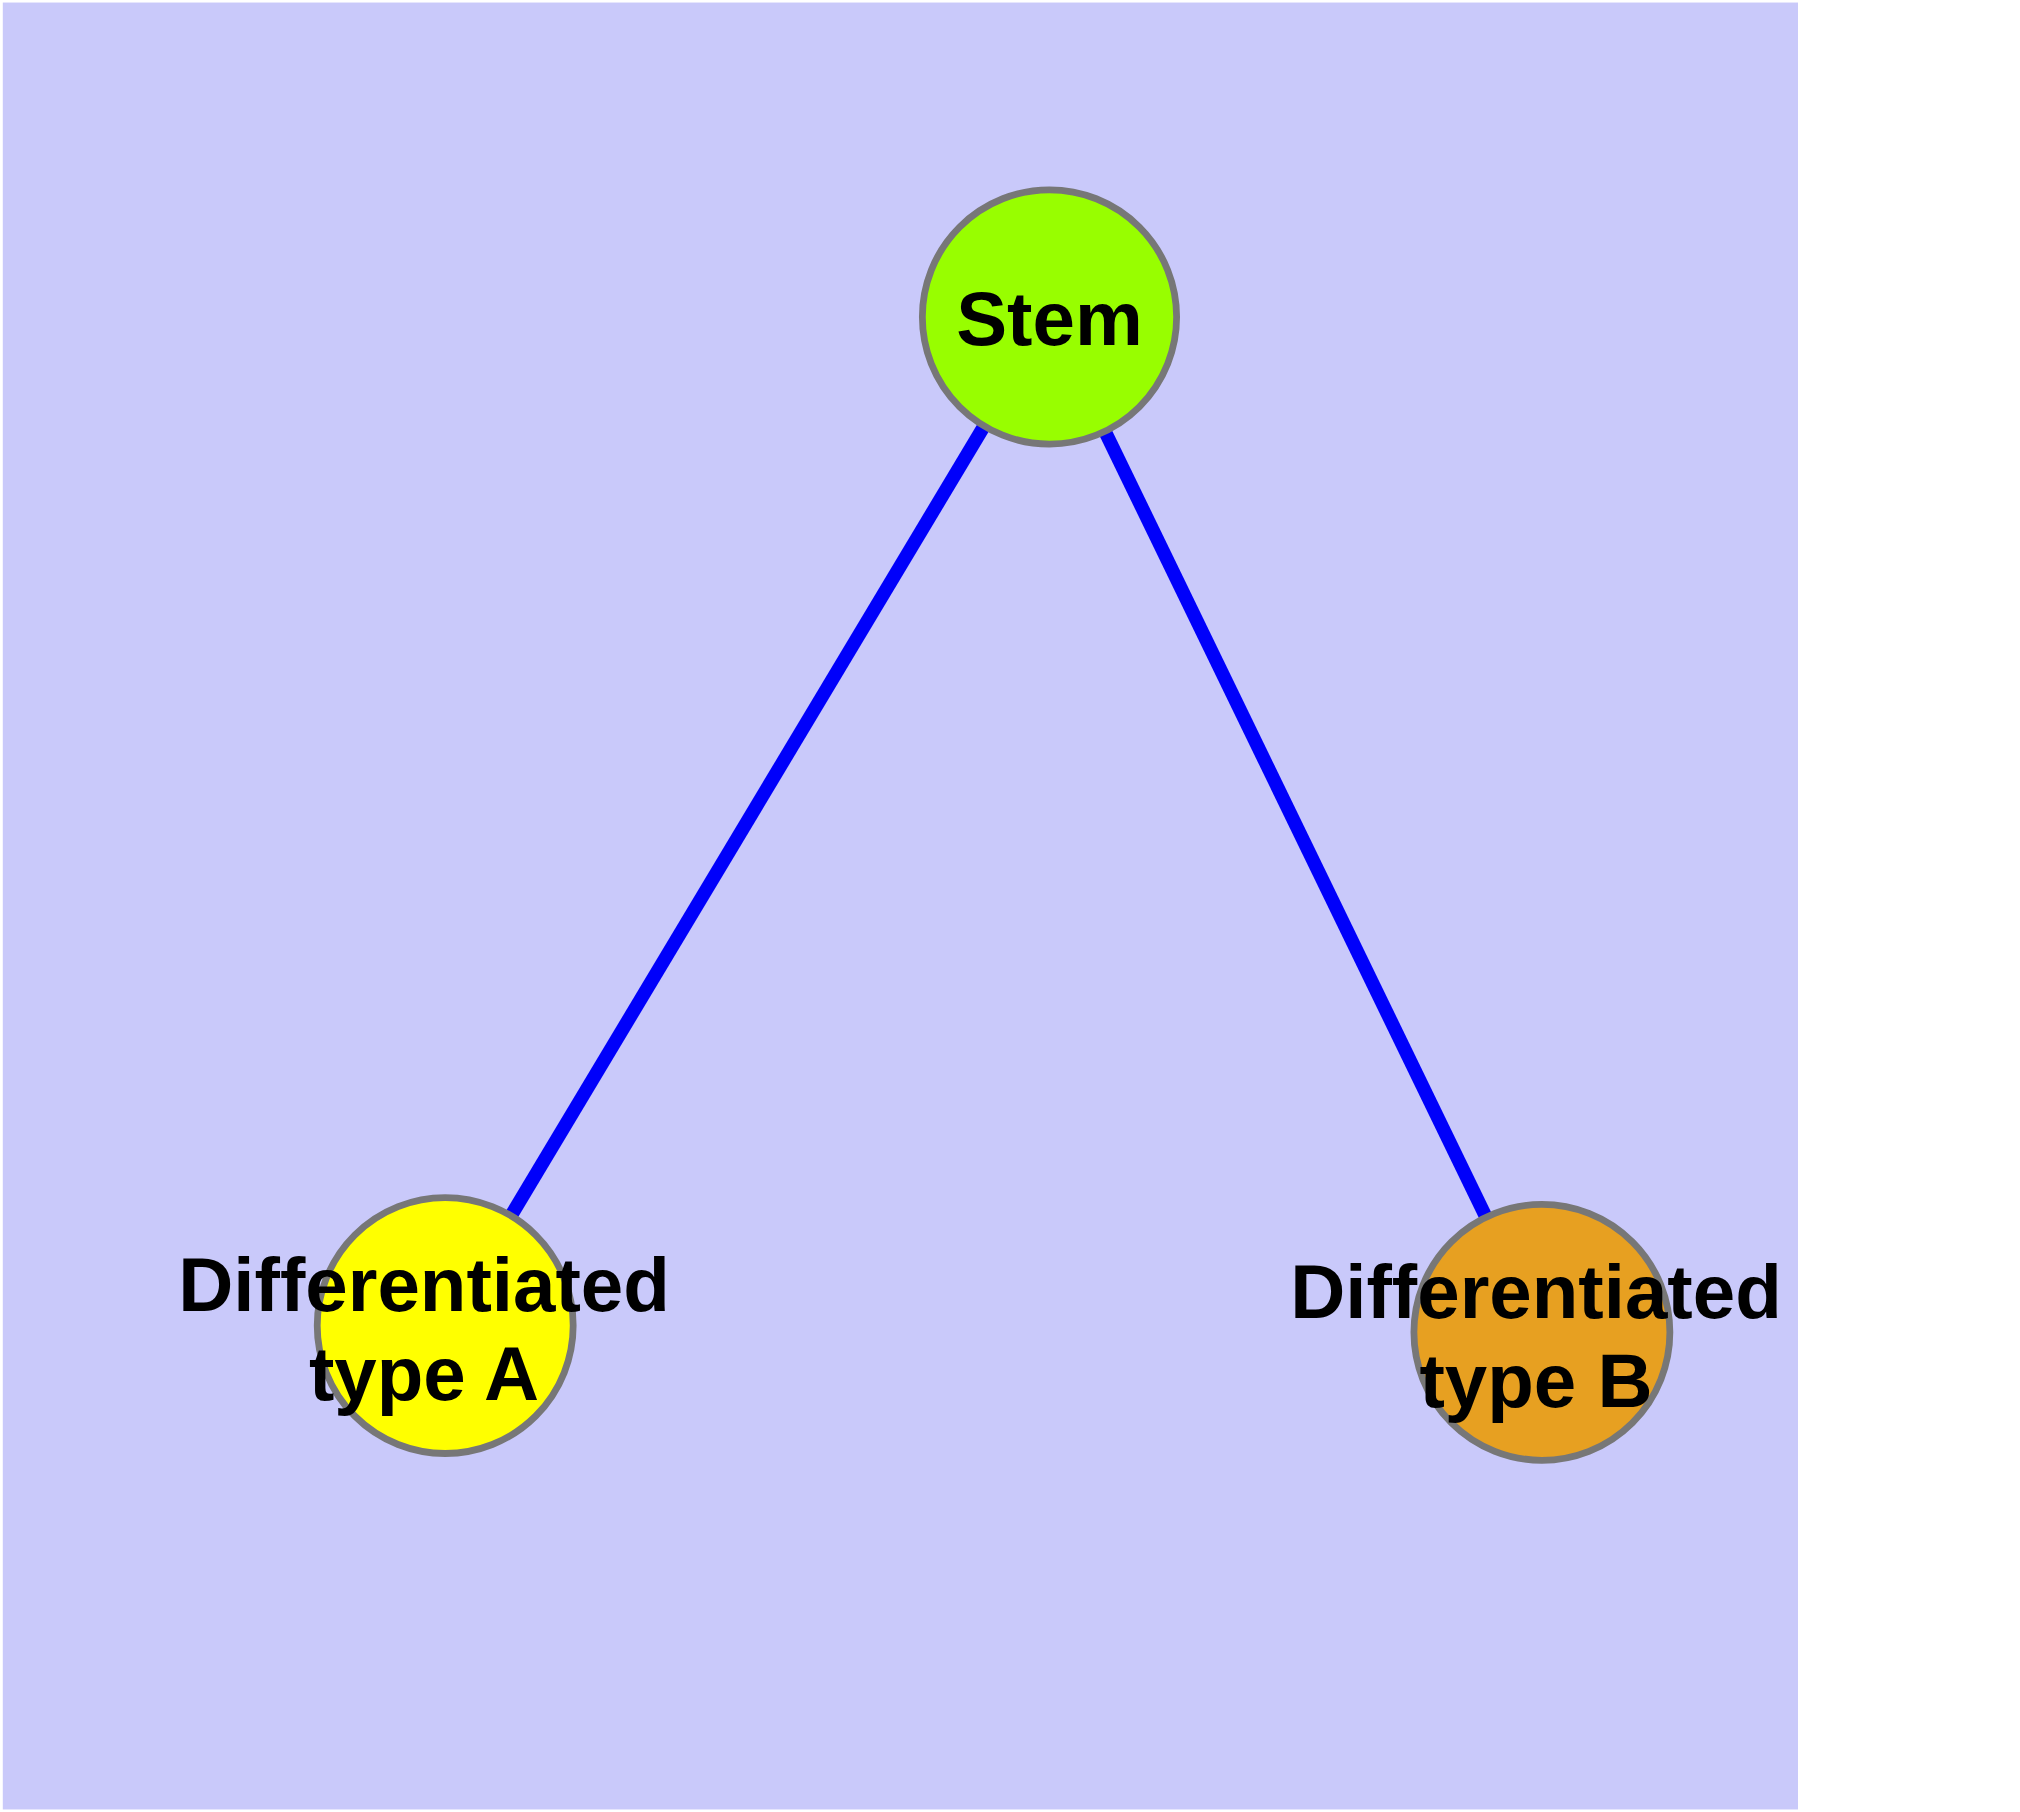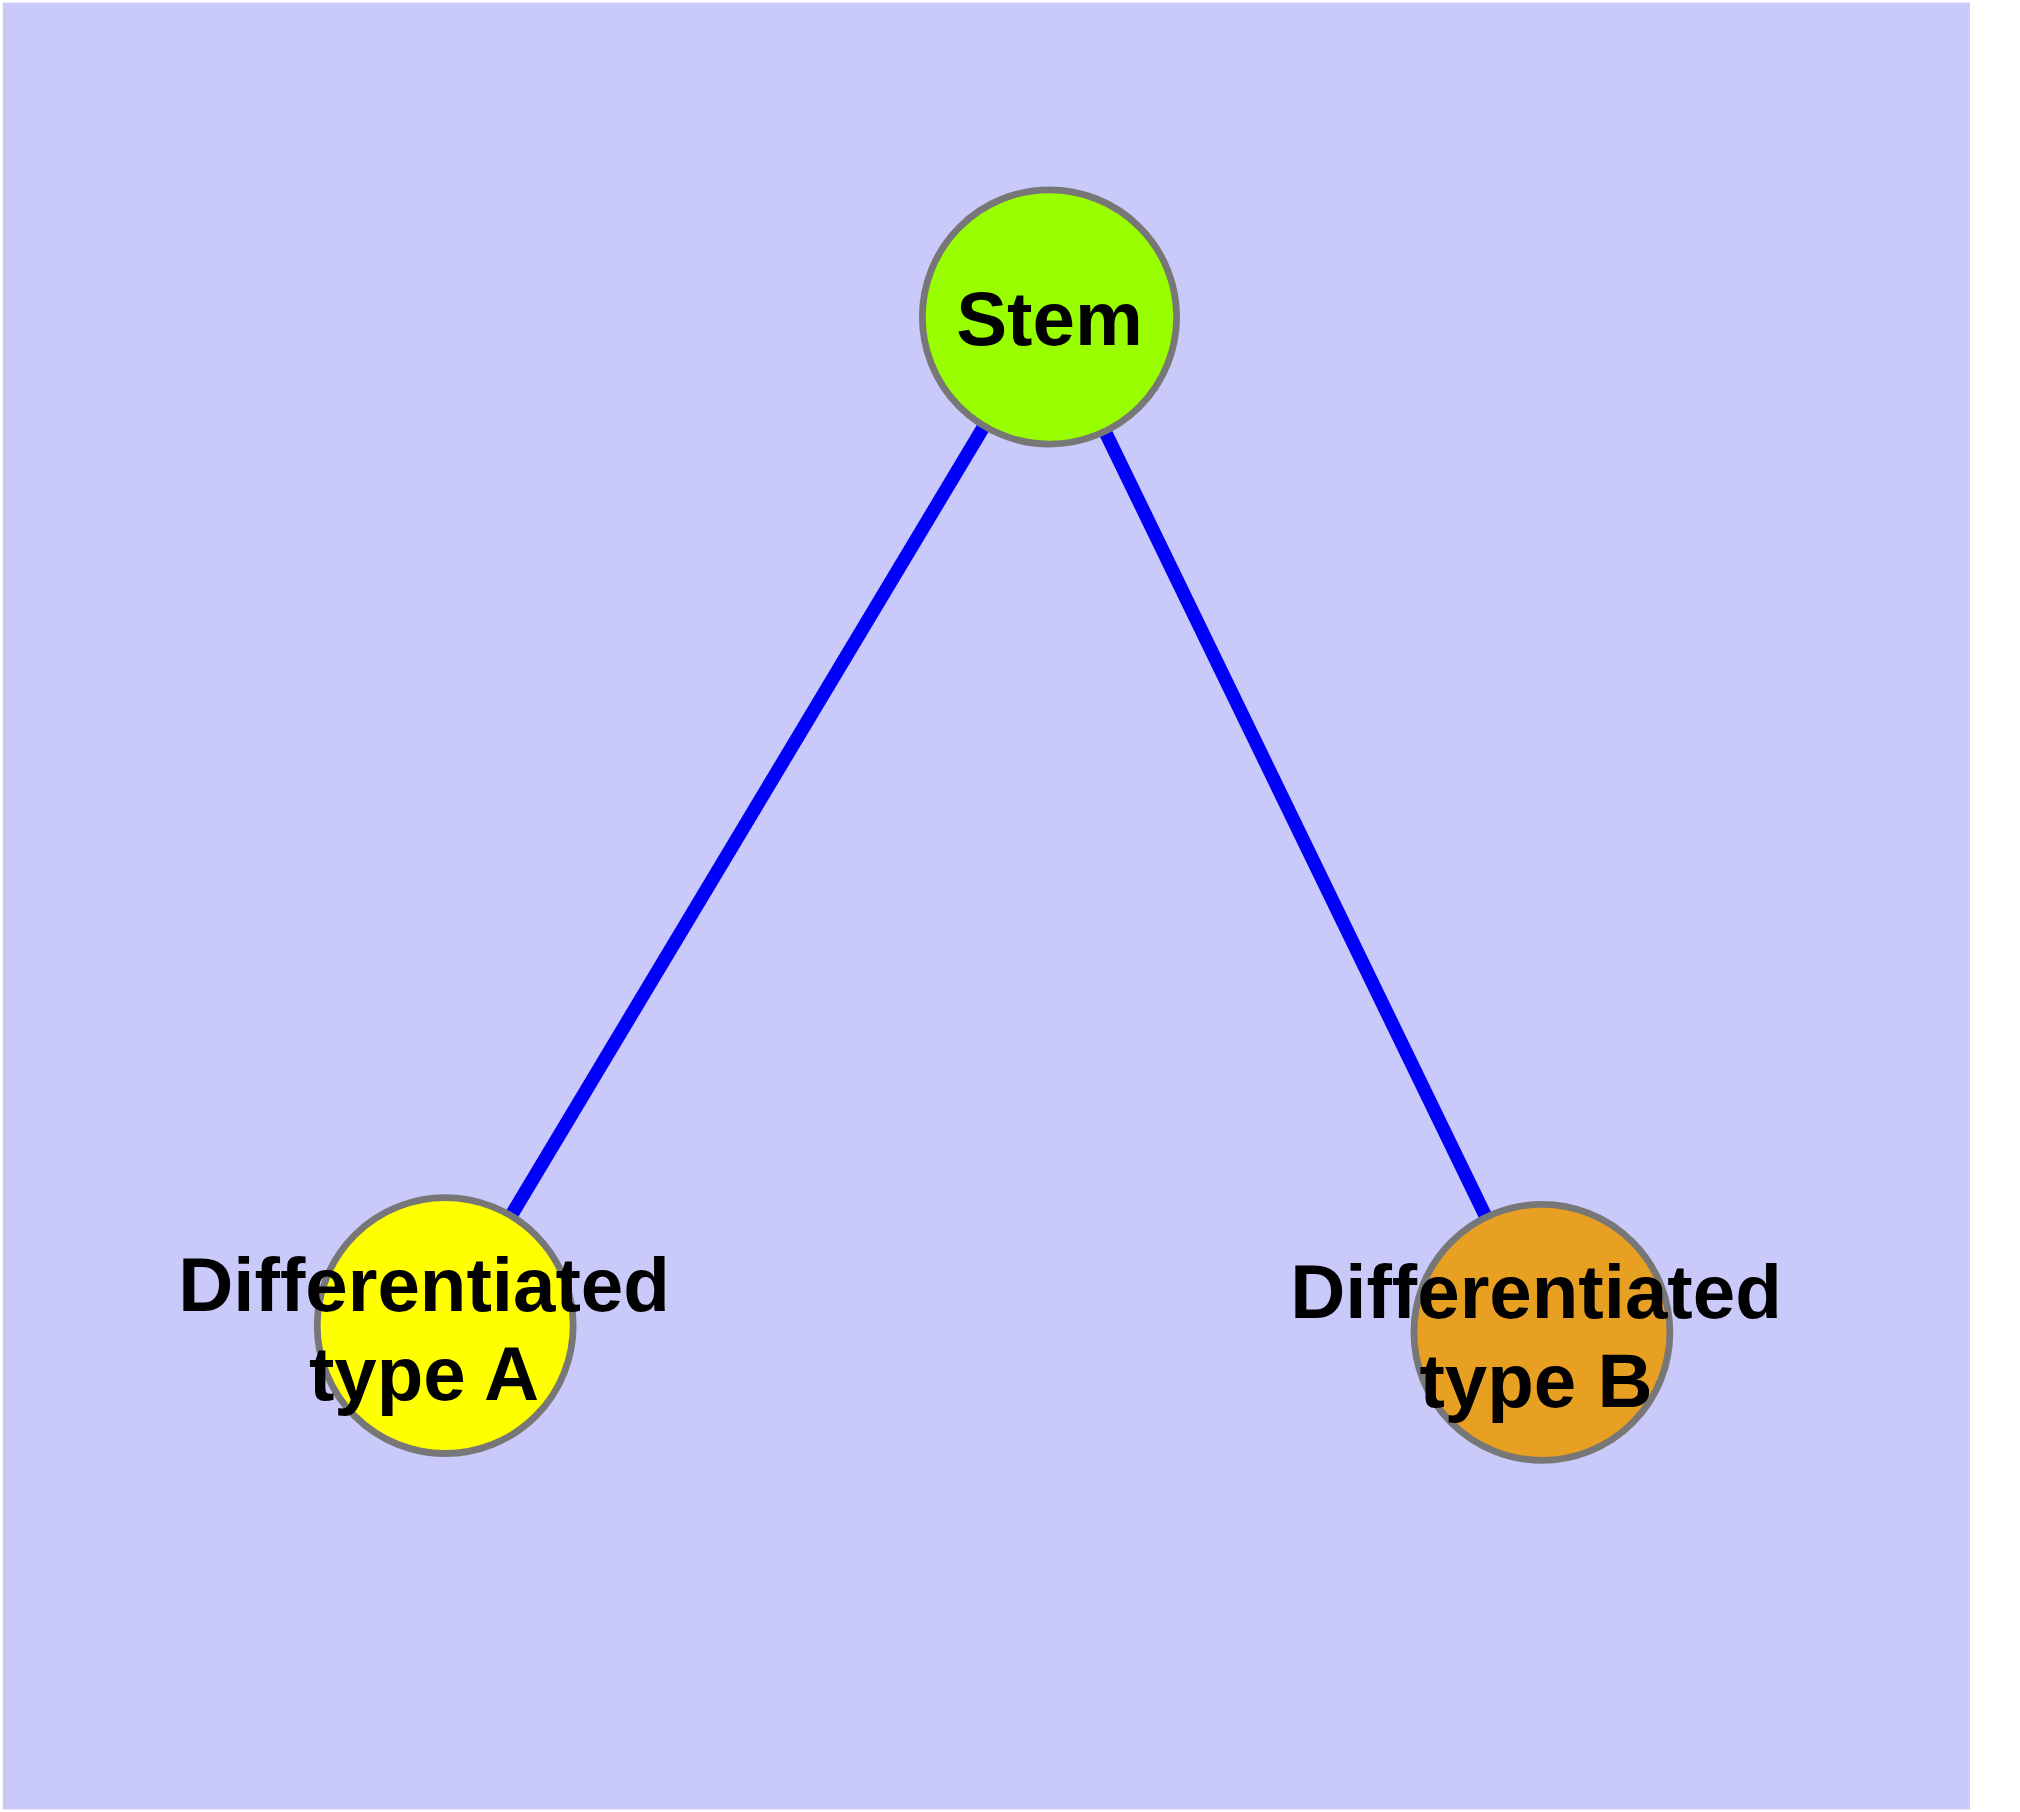--- a/index.html
+++ b/index.html
@@ -2,21 +2,21 @@
 <html style="font-size:13.6px"><head>
 <meta charset="utf-8">
 <style>
   html, body {
     margin: 0;
     padding: 0;
     background: #ffffff;
   }
   .page {
     position: relative;
-    width: 1970px;
+    width: 1798px;
     height: 1812px;
     background: #ffffff;
     overflow: hidden;
     font-family: "Liberation Sans", sans-serif;
   }
   svg.graph {
     display: block;
     width: 2021px;
     height: 1812px;
   }

